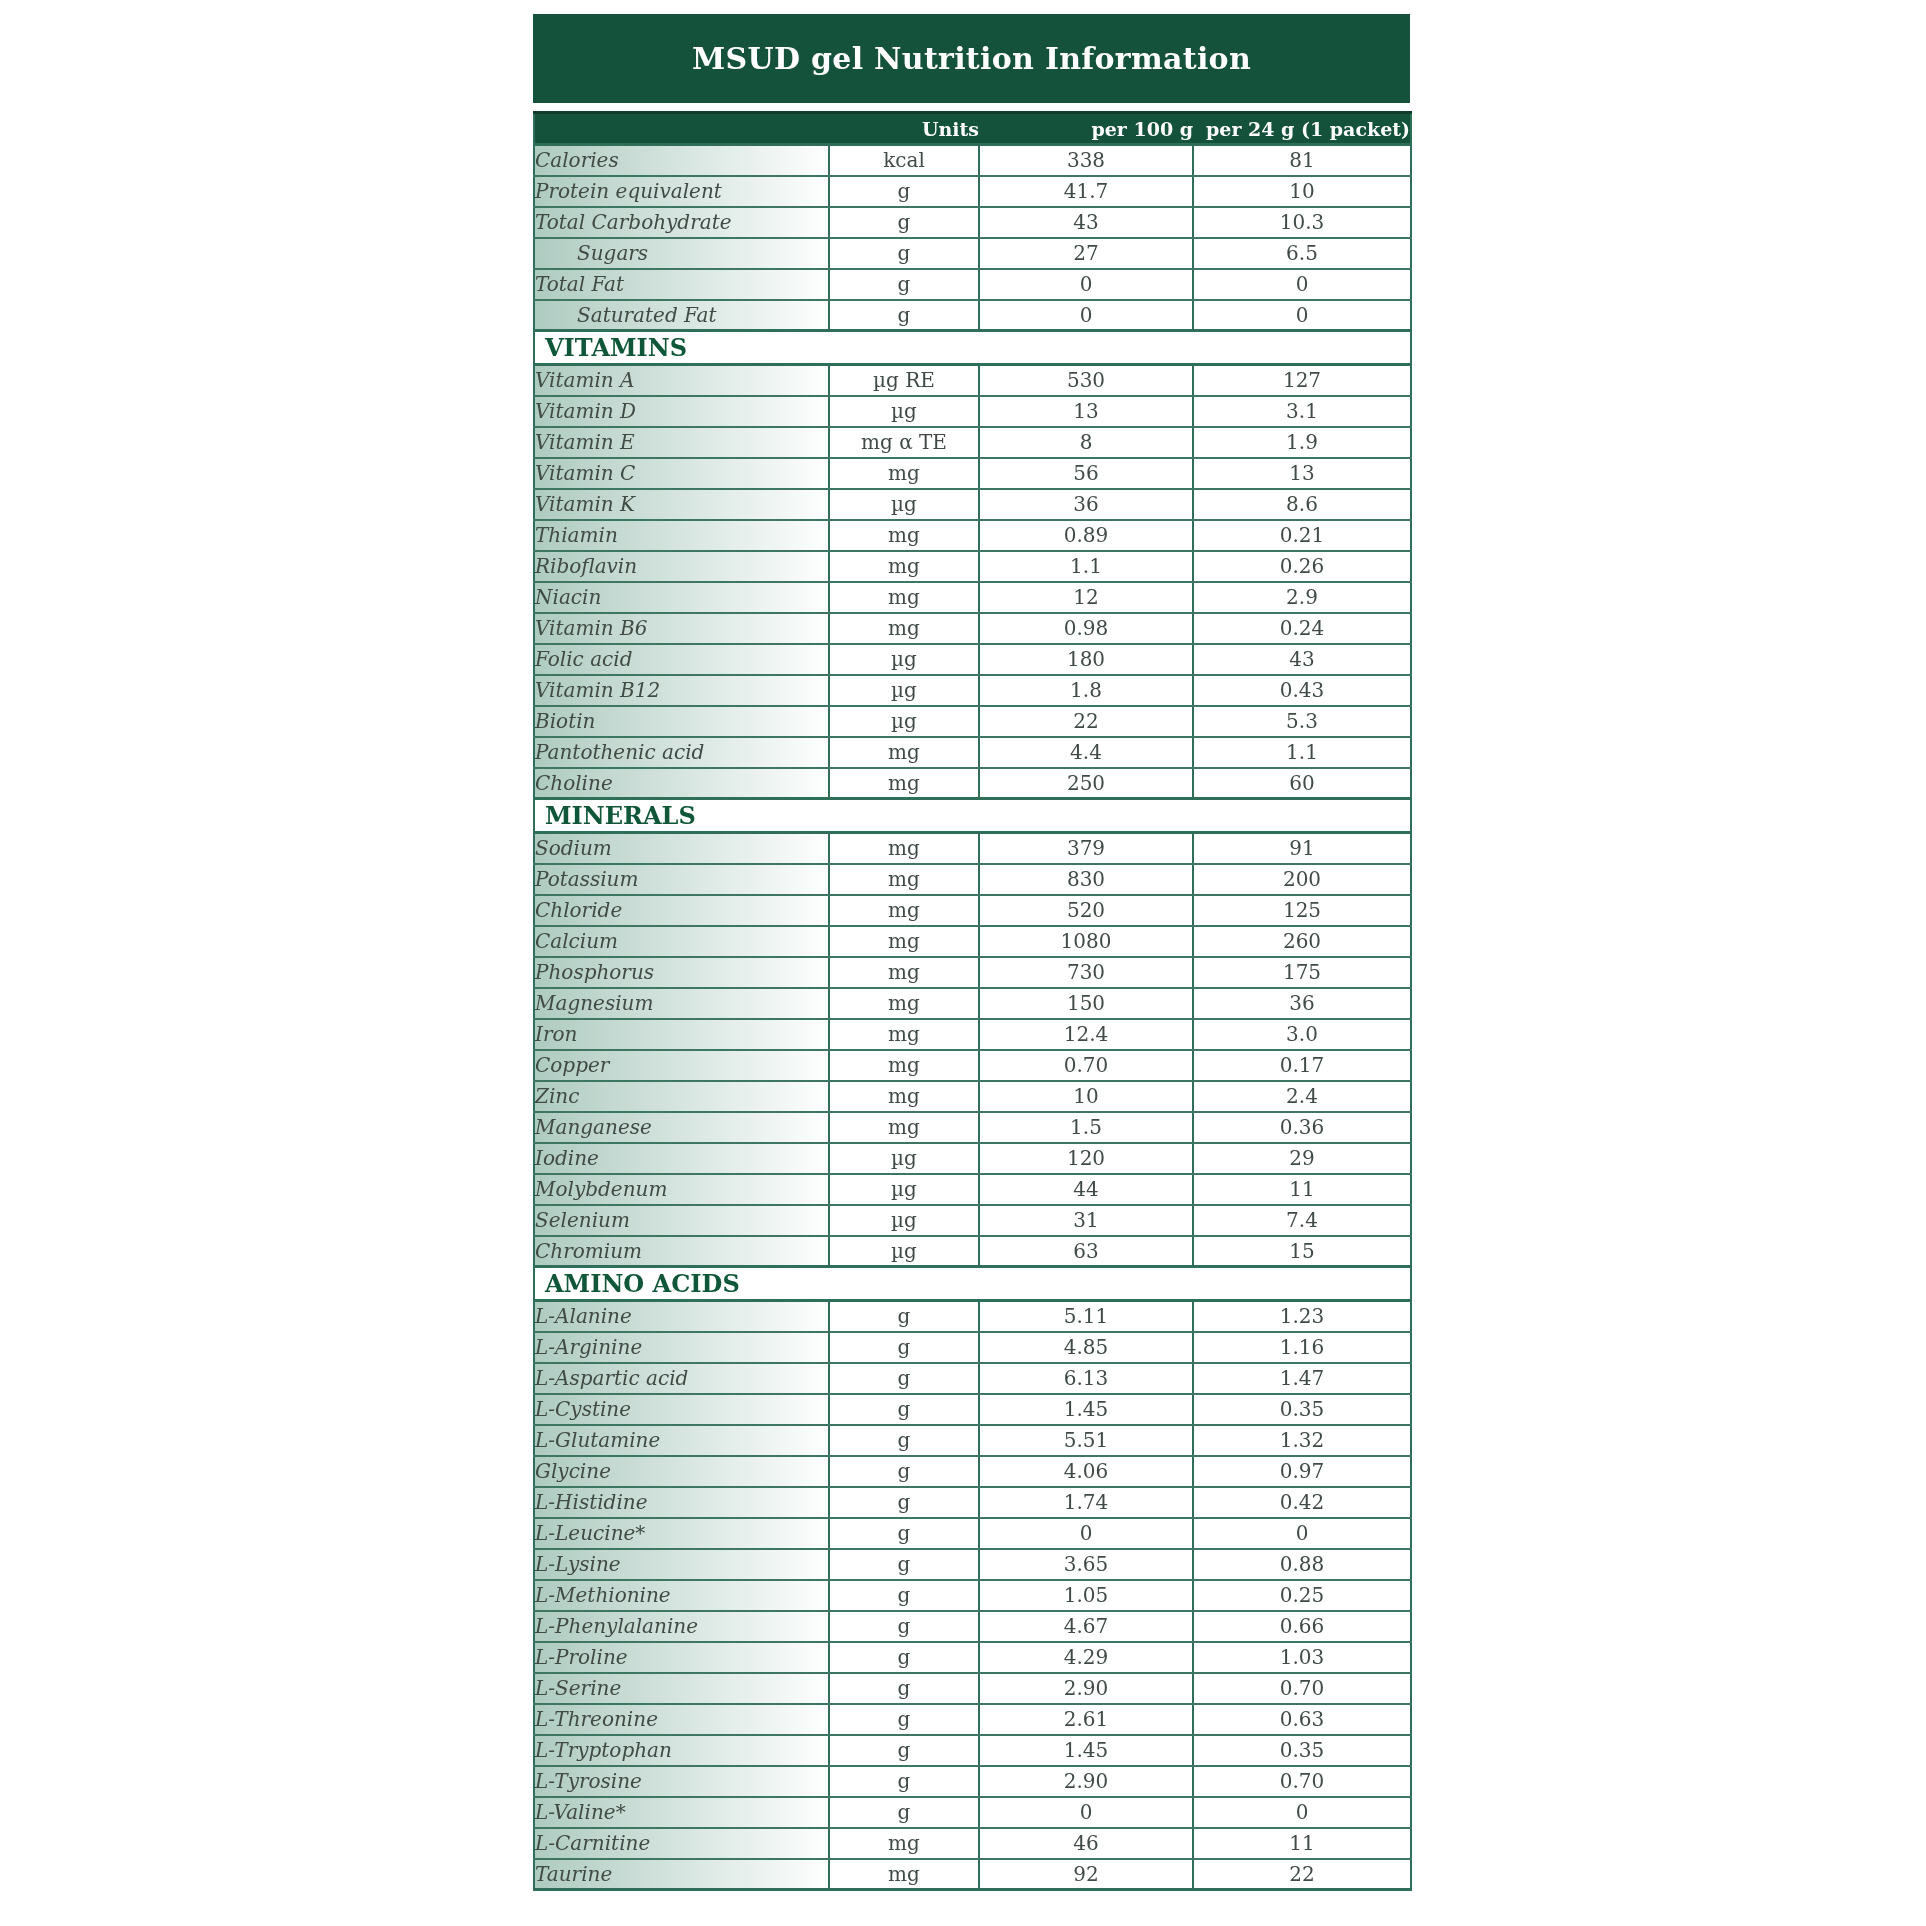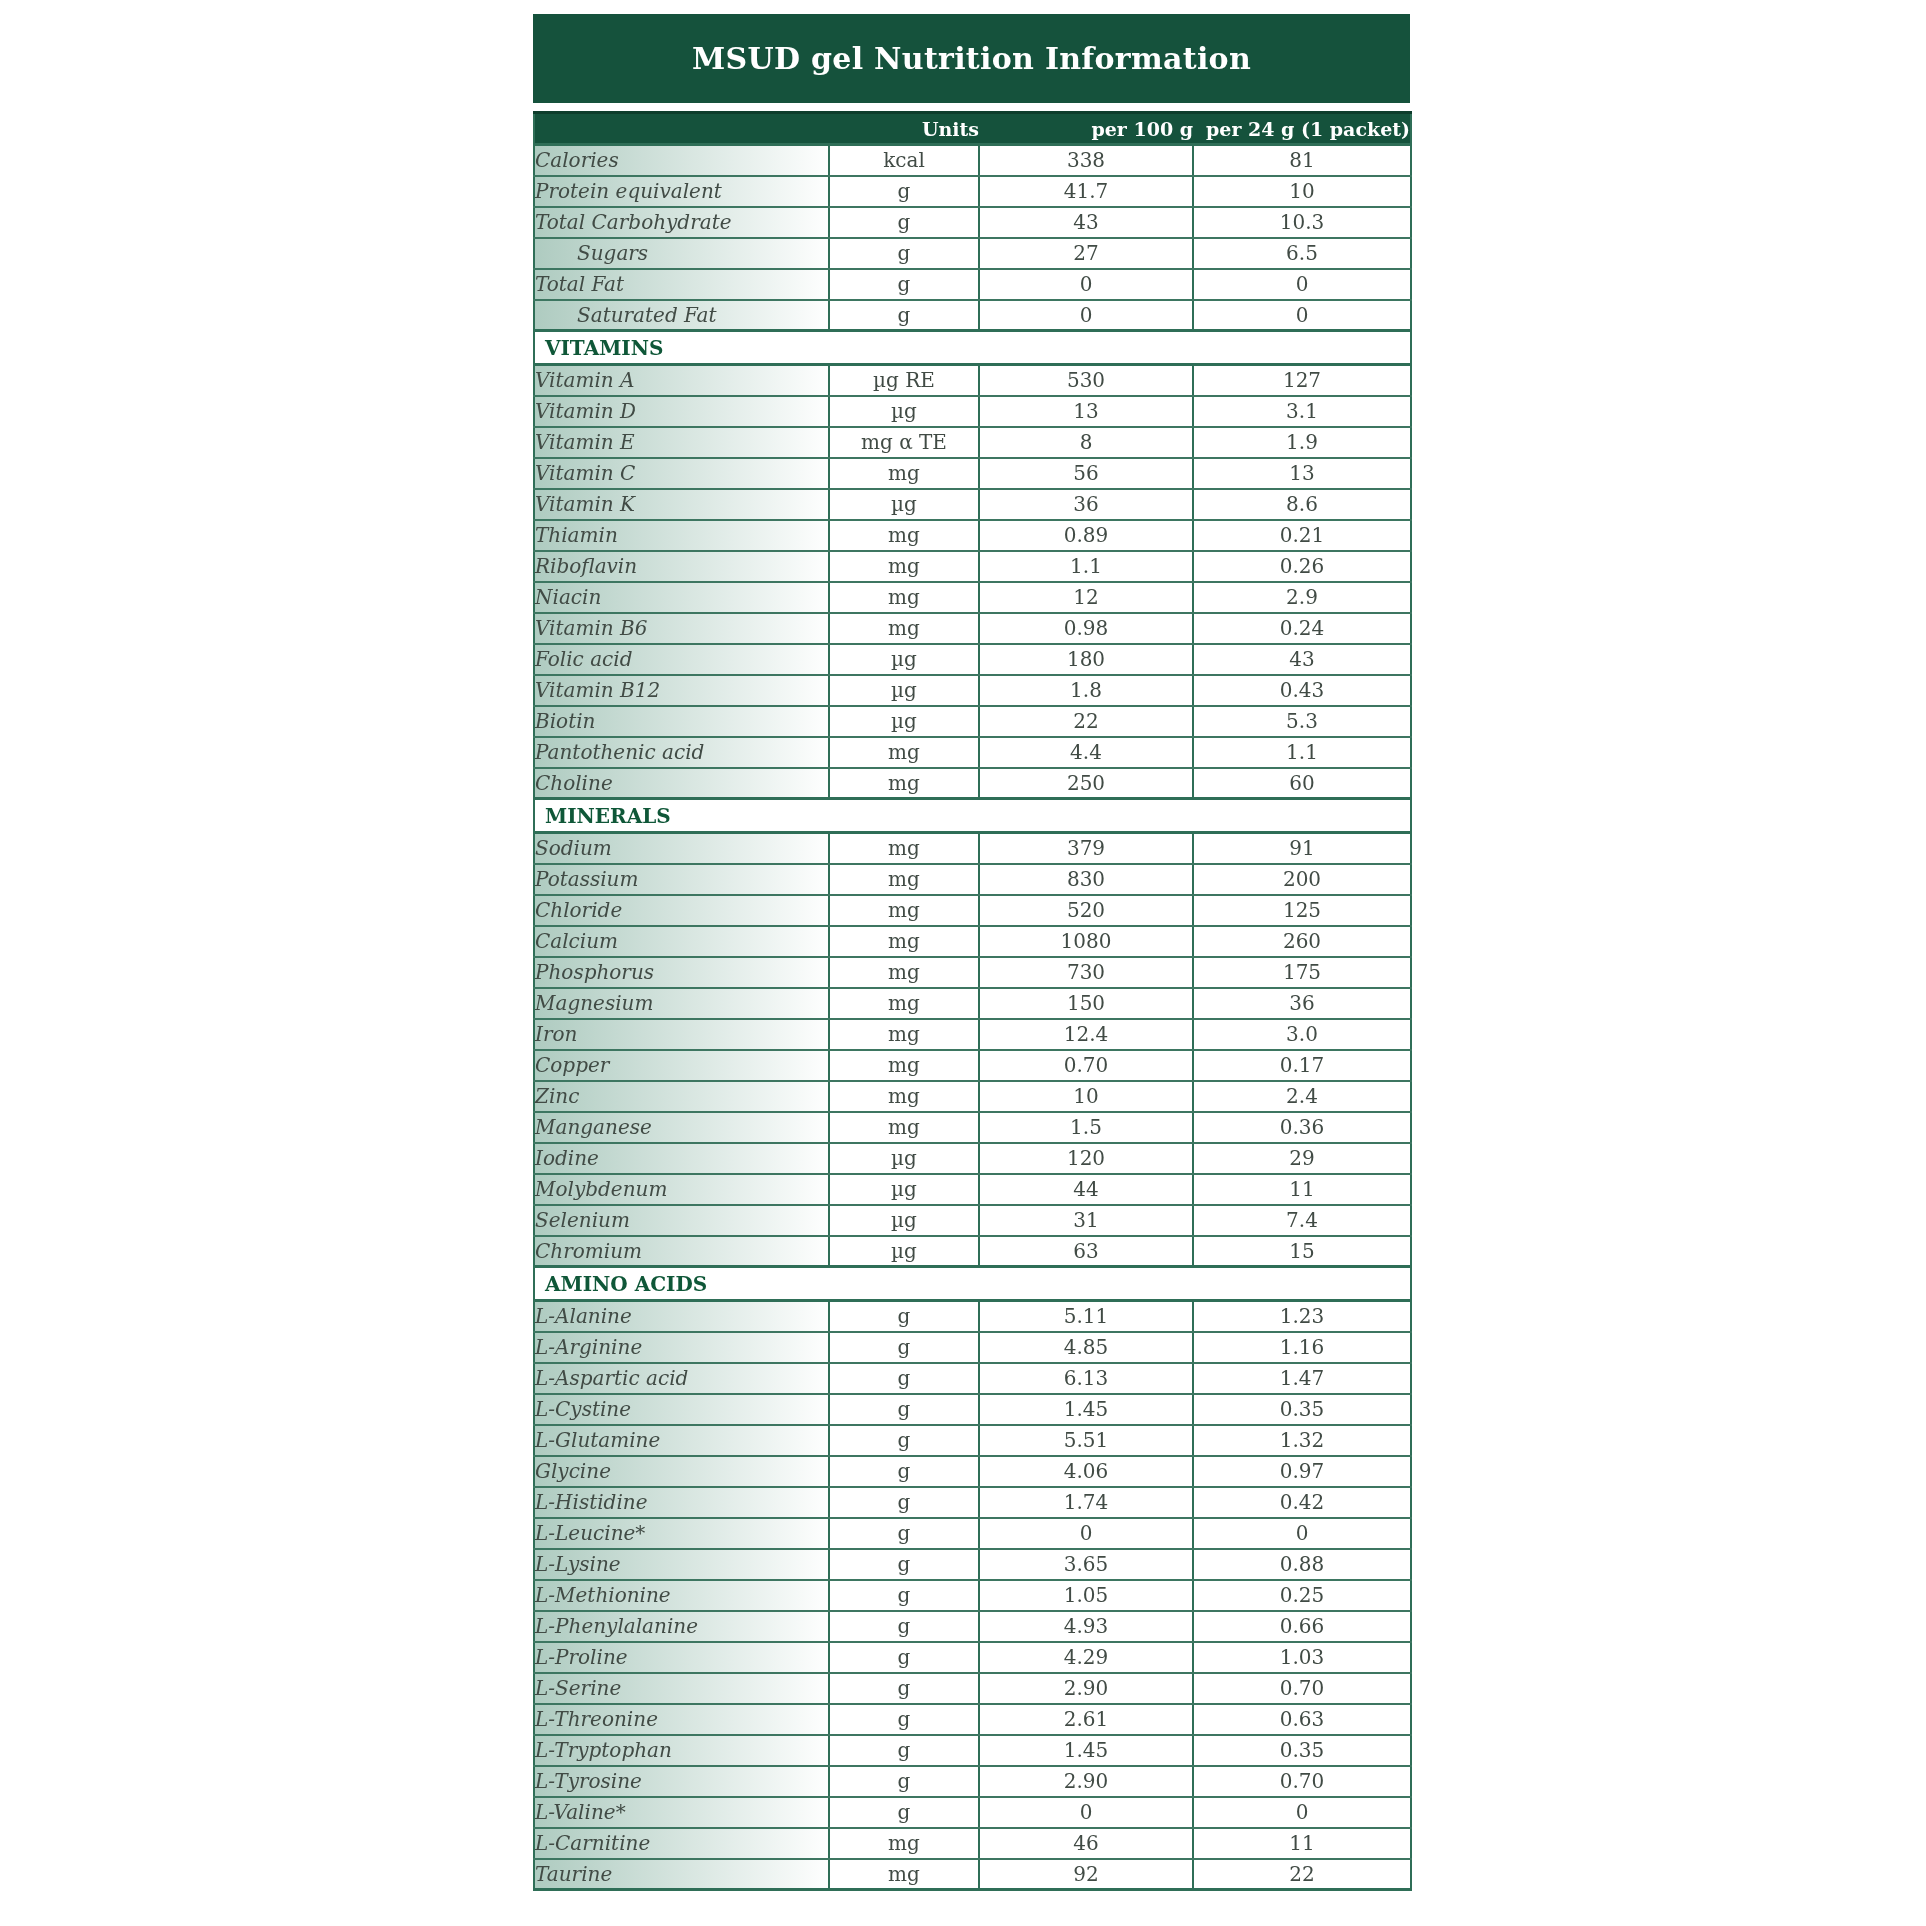--- a/index.html
+++ b/index.html
@@ -59,21 +59,21 @@
   }
   td.label{
     text-align:left;padding-left:12px;color:var(--text);font-style:italic;
   }
   td.label.indent{padding-left:42px;margin-top:20px;}
   td.num{text-align:center;color:var(--text);}
   tr.section-row{height:34px;background:#ffffff;}
   tr.section-row td{
     border-top:3px solid var(--border);
     border-bottom:3px solid var(--border);
-    font-size:20px;font-weight:bold;color:var(--section);
+    font-size:24px;font-weight:bold;color:var(--section);
     text-align:left;padding-left:10px;vertical-align:middle;
   }
 </style>
 </head>
 <body>
 
 <div class="sheet">
   <div class="title-bar">
     <span class="title">MSUD gel Nutrition Information</span>
   </div>
@@ -362,21 +362,21 @@
         </tr>
         <tr class="data-row">
           <td class="label">L-Methionine</td>
           <td class="num">g</td>
           <td class="num">1.05</td>
           <td class="num">0.25</td>
         </tr>
         <tr class="data-row">
           <td class="label">L-Phenylalanine</td>
           <td class="num">g</td>
-          <td class="num">4.93</td>
+          <td class="num">4.67</td>
           <td class="num">0.66</td>
         </tr>
         <tr class="data-row">
           <td class="label">L-Proline</td>
           <td class="num">g</td>
           <td class="num">4.29</td>
           <td class="num">1.03</td>
         </tr>
         <tr class="data-row">
           <td class="label">L-Serine</td>

